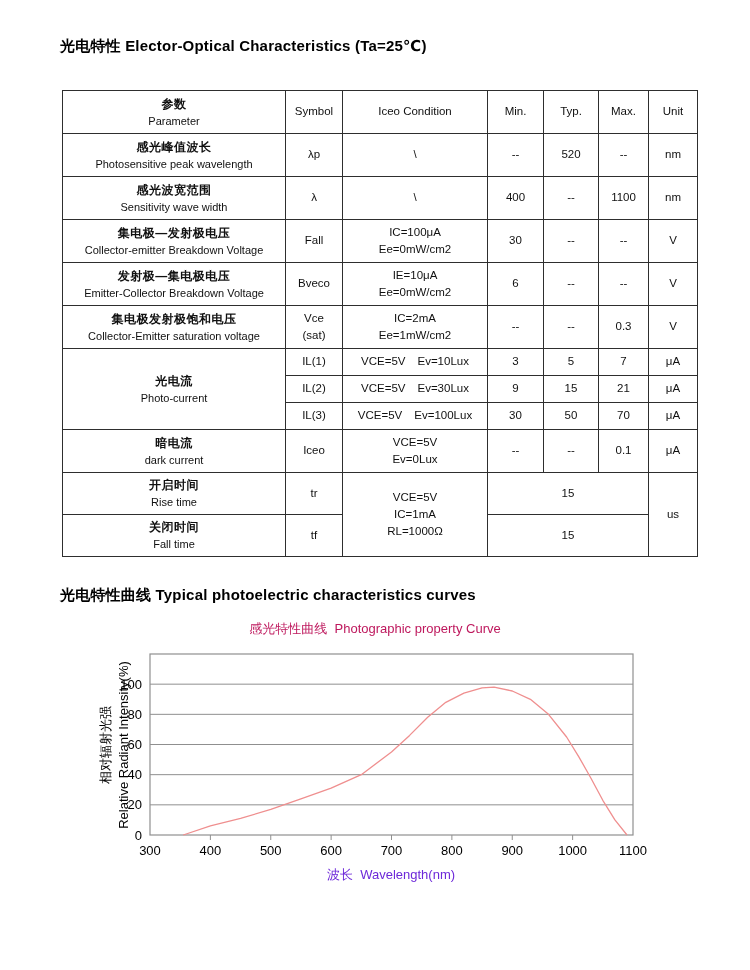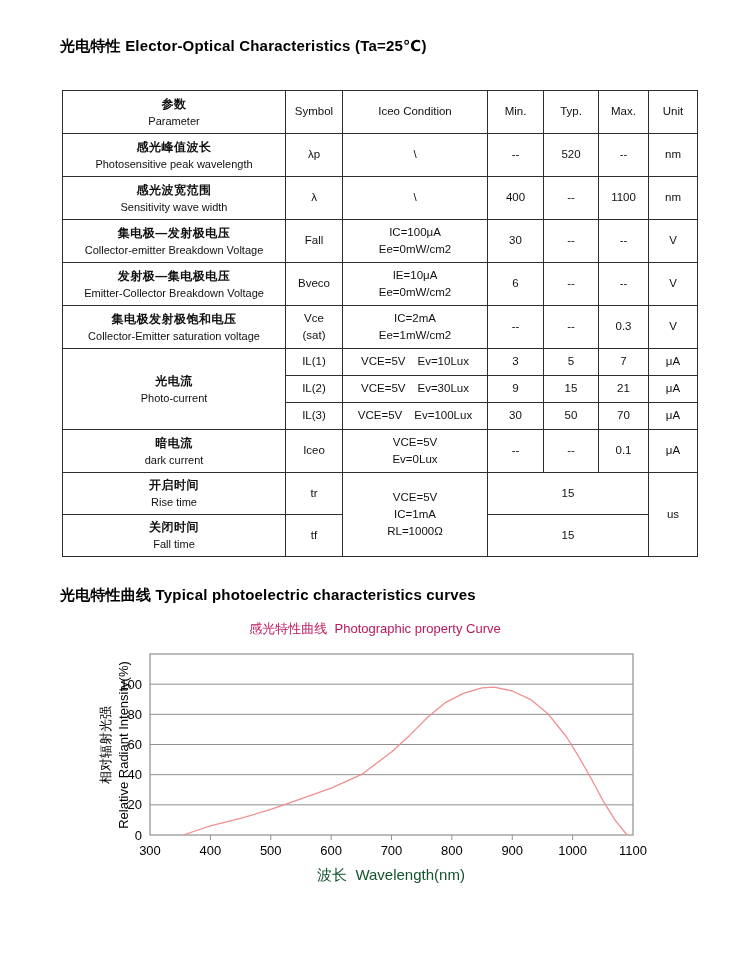--- a/index.html
+++ b/index.html
@@ -32,21 +32,21 @@
   .cond-pair .gap{display:inline-block;width:12px;}
   .chart-title{
     position:absolute;left:90px;top:620px;width:570px;text-align:center;
     font-size:13px;color:#be185d;white-space:pre;
   }
   #curve-svg{position:absolute;left:90px;top:645px;}
   #curve-svg text{font-family:"Liberation Sans","DejaVu Sans",sans-serif;}
   .ylab{font-size:13px;fill:#000;}
   .xlabel{
     position:absolute;left:111px;top:866px;width:560px;text-align:center;
-    font-size:15px;color:#14532d;white-space:pre;
+    font-size:13px;color:#6d28d9;white-space:pre;
   }
 </style>
 </head>
 <body>
 
 <div id="sec1" class="sec-title">光电特性 Elector-Optical Characteristics (Ta=25℃)</div>
 
 <table class="spec">
   <colgroup>
     <col style="width:223px">

